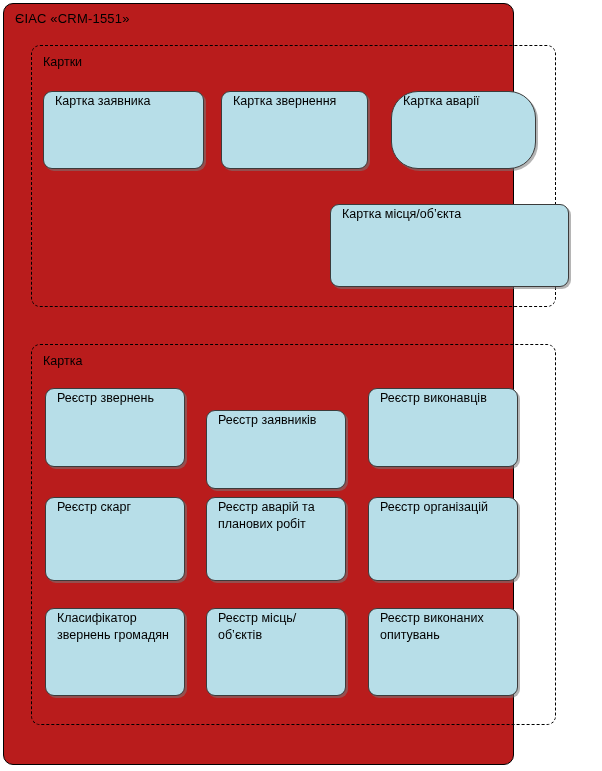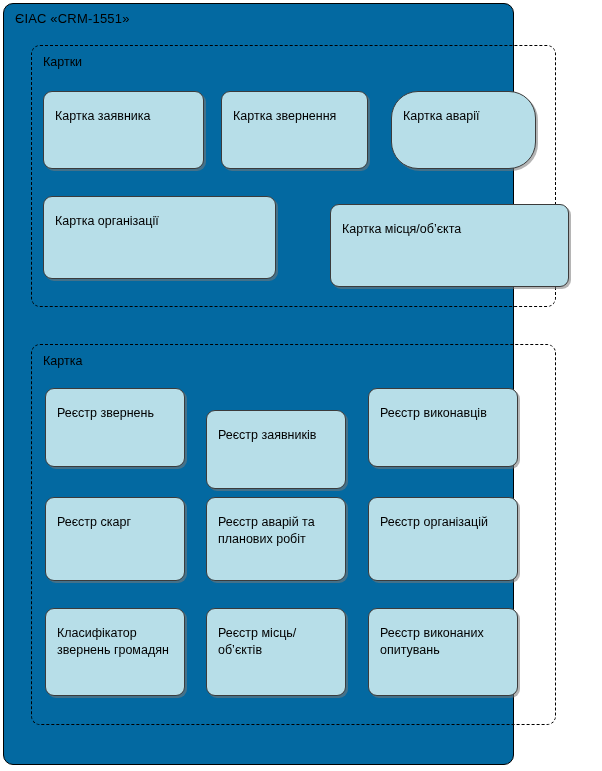--- a/index.html
+++ b/index.html
@@ -16,21 +16,21 @@
   }
 
   #diagram-root {
     position: absolute;
     left: 3px;
     top: 3px;
     width: 511px;
     height: 762px;
     border: 1px solid #000000;
     border-radius: 10px;
-    background: #0369a1;
+    background: #b91c1c;
     box-sizing: border-box;
   }
 
   .system-title {
     position: absolute;
     left: 11px;
     top: 7px;
     font-size: 13px;
     line-height: 16px;
     letter-spacing: 0.2px;
@@ -68,21 +68,21 @@
     white-space: nowrap;
   }
 
   .node {
     position: absolute;
     background: #b7dee8;
     border: 1px solid #3b3b3b;
     border-radius: 9px;
     box-sizing: border-box;
     box-shadow: 2px 2px 0 0 rgba(120,120,120,0.55);
-    padding: 16px 11px 0 11px;
+    padding: 1px 11px 0 11px;
     font-size: 12.5px;
     line-height: 17px;
     color: #000000;
     overflow: hidden;
   }
 
   
   #card-applicant   { left: 11px;  top: 45px;  width: 161px; height: 78px; }
   #card-appeal      { left: 189px; top: 45px;  width: 147px; height: 78px; }
   #card-accident    { left: 359px; top: 45px;  width: 145px; height: 78px; border-radius: 27px; }
@@ -112,21 +112,20 @@
   <div class="group-box" id="group-cards">
 
     <div class="group-title">Картки</div>
 
     <div class="node" id="card-applicant">Картка заявника</div>
 
     <div class="node" id="card-appeal">Картка звернення</div>
 
     <div class="node" id="card-accident">Картка аварії</div>
 
-    <div class="node" id="card-organization">Картка організації</div>
 
     <div class="node" id="card-place">Картка місця/об’єкта</div>
   </div>
 
   <div class="group-box" id="group-registries">
 
     <div class="group-title">Картка</div>
 
     <div class="node" id="reg-appeals">Реєстр звернень</div>
 

